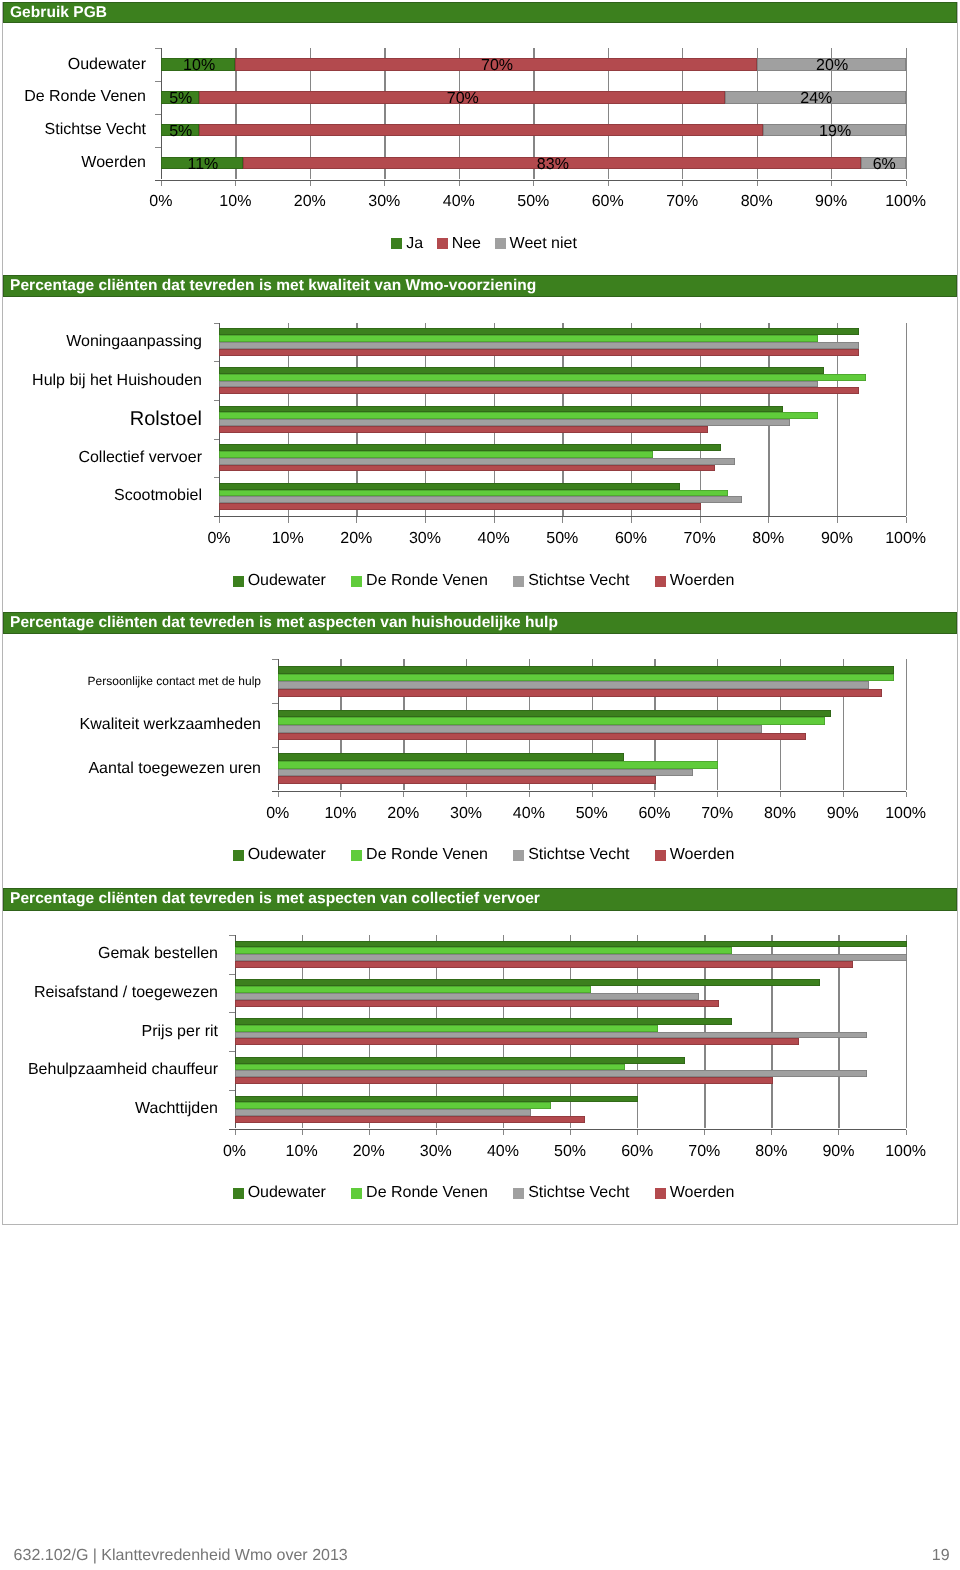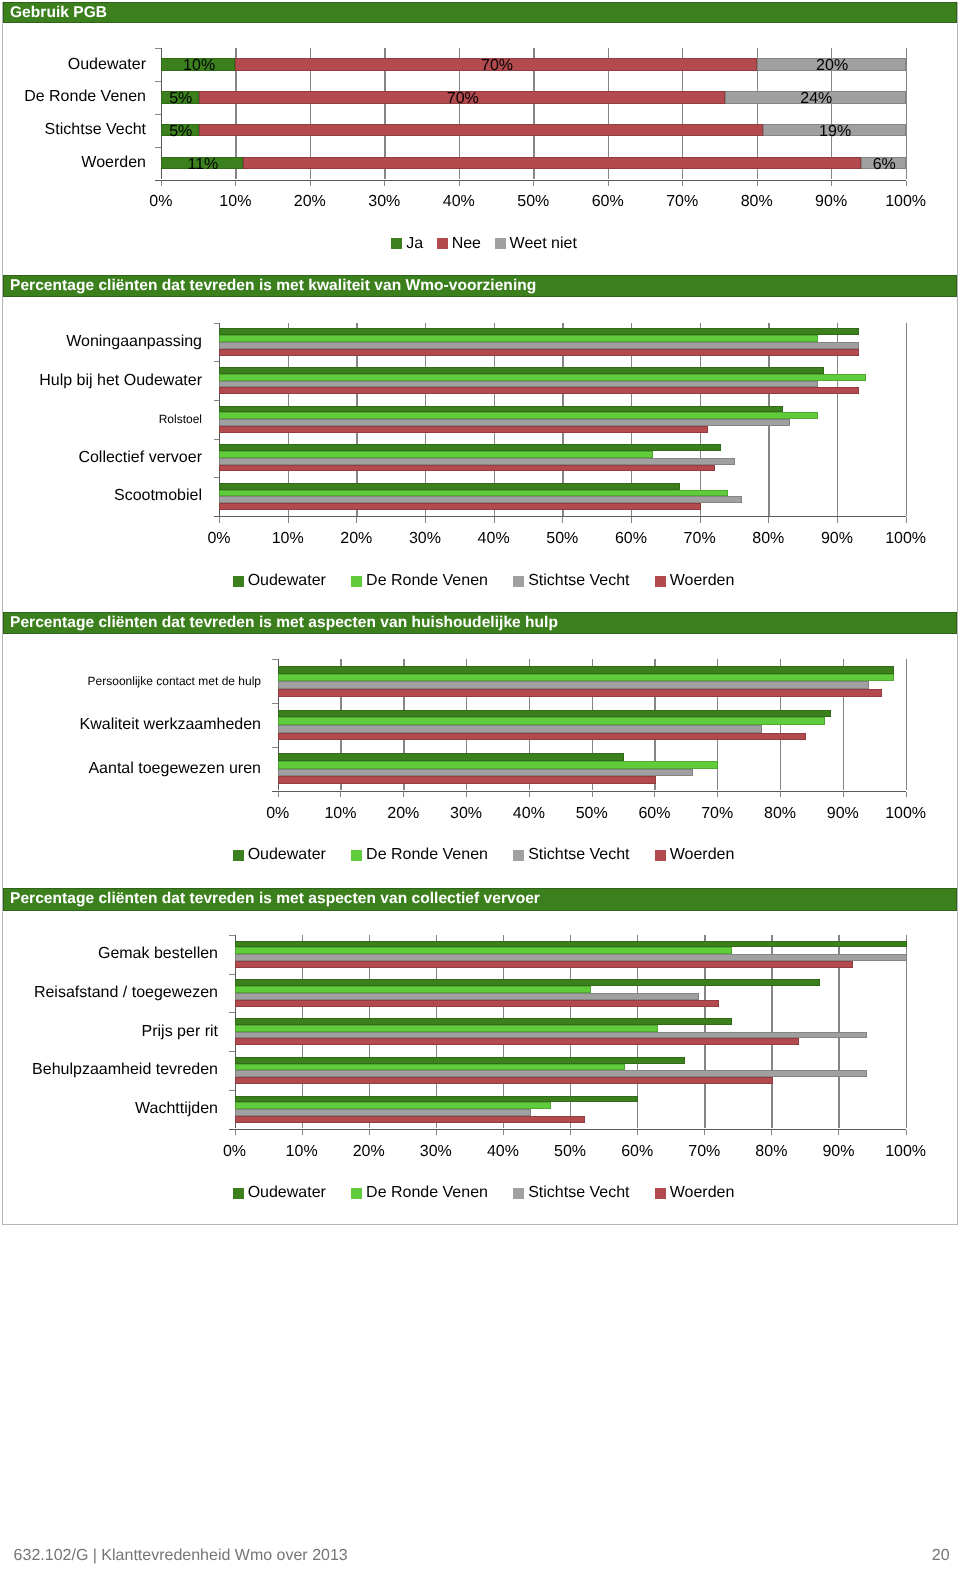--- a/index.html
+++ b/index.html
@@ -80,20 +80,21 @@
   <div class="bar" style="left:725.07px;top:91.22px;width:180.53px;height:12.32px;background:#a0a0a0;box-shadow:inset 0 0 0 0.8px #7c7c7c;"></div>
   <div class="dlab" style="left:726.07px;top:91.22px;width:180.53px;height:12.32px;line-height:15.52px;font-size:16px;">24%</div>
   <div class="bar" style="left:160.9px;top:124.07px;width:37.61px;height:12.32px;background:#3c801e;box-shadow:inset 0 0 0 0.8px #2e6317;"></div>
   <div class="dlab" style="left:161.9px;top:124.07px;width:37.61px;height:12.32px;line-height:15.52px;font-size:16px;">5%</div>
   <div class="bar" style="left:198.51px;top:124.07px;width:564.17px;height:12.32px;background:#b34a4e;box-shadow:inset 0 0 0 0.8px #8b393c;"></div>
   <div class="bar" style="left:762.68px;top:124.07px;width:142.92px;height:12.32px;background:#a0a0a0;box-shadow:inset 0 0 0 0.8px #7c7c7c;"></div>
   <div class="dlab" style="left:763.68px;top:124.07px;width:142.92px;height:12.32px;line-height:15.52px;font-size:16px;">19%</div>
   <div class="bar" style="left:160.9px;top:156.92px;width:81.92px;height:12.32px;background:#3c801e;box-shadow:inset 0 0 0 0.8px #2e6317;"></div>
   <div class="dlab" style="left:161.9px;top:156.92px;width:81.92px;height:12.32px;line-height:15.52px;font-size:16px;">11%</div>
   <div class="bar" style="left:242.82px;top:156.92px;width:618.1px;height:12.32px;background:#b34a4e;box-shadow:inset 0 0 0 0.8px #8b393c;"></div>
+  <div class="dlab" style="left:243.82px;top:156.92px;width:618.1px;height:12.32px;line-height:15.52px;font-size:16px;">83%</div>
   <div class="bar" style="left:860.92px;top:156.92px;width:44.68px;height:12.32px;background:#a0a0a0;box-shadow:inset 0 0 0 0.8px #7c7c7c;"></div>
   <div class="dlab" style="left:861.92px;top:156.92px;width:44.68px;height:12.32px;line-height:15.52px;font-size:16px;">6%</div>
   <div class="ylab" style="left:0;top:53.53px;width:146px;height:22px;line-height:22px;font-size:16px;">Oudewater</div>
   <div class="ylab" style="left:0;top:86.38px;width:146px;height:22px;line-height:22px;font-size:16px;">De Ronde Venen</div>
   <div class="ylab" style="left:0;top:119.22px;width:146px;height:22px;line-height:22px;font-size:16px;">Stichtse Vecht</div>
   <div class="ylab" style="left:0;top:152.08px;width:146px;height:22px;line-height:22px;font-size:16px;">Woerden</div>
   <div class="xlab" style="left:120.9px;top:193.4px;width:80px;font-size:16px;">0%</div>
   <div class="xlab" style="left:195.37px;top:193.4px;width:80px;font-size:16px;">10%</div>
   <div class="xlab" style="left:269.84px;top:193.4px;width:80px;font-size:16px;">20%</div>
   <div class="xlab" style="left:344.31px;top:193.4px;width:80px;font-size:16px;">30%</div>
@@ -167,22 +168,22 @@
   <div class="bar" style="left:219px;top:426.01px;width:488.69px;height:6.76px;background:#b34a4e;box-shadow:inset 0 0 0 0.8px #8b393c;"></div>
   <div class="bar" style="left:219px;top:444.35px;width:502.42px;height:6.76px;background:#3c801e;box-shadow:inset 0 0 0 0.8px #2e6317;"></div>
   <div class="bar" style="left:219px;top:451.11px;width:433.76px;height:6.76px;background:#60cc3b;box-shadow:inset 0 0 0 0.8px #4a9f2e;"></div>
   <div class="bar" style="left:219px;top:457.87px;width:516.15px;height:6.76px;background:#a0a0a0;box-shadow:inset 0 0 0 0.8px #7c7c7c;"></div>
   <div class="bar" style="left:219px;top:464.63px;width:495.55px;height:6.76px;background:#b34a4e;box-shadow:inset 0 0 0 0.8px #8b393c;"></div>
   <div class="bar" style="left:219px;top:482.97px;width:461.22px;height:6.76px;background:#3c801e;box-shadow:inset 0 0 0 0.8px #2e6317;"></div>
   <div class="bar" style="left:219px;top:489.73px;width:509.28px;height:6.76px;background:#60cc3b;box-shadow:inset 0 0 0 0.8px #4a9f2e;"></div>
   <div class="bar" style="left:219px;top:496.49px;width:523.02px;height:6.76px;background:#a0a0a0;box-shadow:inset 0 0 0 0.8px #7c7c7c;"></div>
   <div class="bar" style="left:219px;top:503.25px;width:481.82px;height:6.76px;background:#b34a4e;box-shadow:inset 0 0 0 0.8px #8b393c;"></div>
   <div class="ylab" style="left:0;top:331.01px;width:202px;height:22px;line-height:22px;font-size:16px;">Woningaanpassing</div>
-  <div class="ylab" style="left:0;top:369.63px;width:202px;height:22px;line-height:22px;font-size:16px;">Hulp bij het Oudewater</div>
-  <div class="ylab" style="left:0;top:408.25px;width:202px;height:22px;line-height:22px;font-size:12px;">Rolstoel</div>
+  <div class="ylab" style="left:0;top:369.63px;width:202px;height:22px;line-height:22px;font-size:16px;">Hulp bij het Huishouden</div>
+  <div class="ylab" style="left:0;top:408.25px;width:202px;height:22px;line-height:22px;font-size:20px;">Rolstoel</div>
   <div class="ylab" style="left:0;top:446.87px;width:202px;height:22px;line-height:22px;font-size:16px;">Collectief vervoer</div>
   <div class="ylab" style="left:0;top:485.49px;width:202px;height:22px;line-height:22px;font-size:16px;">Scootmobiel</div>
   <div class="xlab" style="left:179px;top:530.4px;width:80px;font-size:16px;">0%</div>
   <div class="xlab" style="left:247.66px;top:530.4px;width:80px;font-size:16px;">10%</div>
   <div class="xlab" style="left:316.32px;top:530.4px;width:80px;font-size:16px;">20%</div>
   <div class="xlab" style="left:384.98px;top:530.4px;width:80px;font-size:16px;">30%</div>
   <div class="xlab" style="left:453.64px;top:530.4px;width:80px;font-size:16px;">40%</div>
   <div class="xlab" style="left:522.3px;top:530.4px;width:80px;font-size:16px;">50%</div>
   <div class="xlab" style="left:590.96px;top:530.4px;width:80px;font-size:16px;">60%</div>
   <div class="xlab" style="left:659.62px;top:530.4px;width:80px;font-size:16px;">70%</div>
@@ -335,21 +336,21 @@
   <div class="bar" style="left:234.5px;top:1063.64px;width:390.44px;height:6.78px;background:#60cc3b;box-shadow:inset 0 0 0 0.8px #4a9f2e;"></div>
   <div class="bar" style="left:234.5px;top:1070.42px;width:632.03px;height:6.78px;background:#a0a0a0;box-shadow:inset 0 0 0 0.8px #7c7c7c;"></div>
   <div class="bar" style="left:234.5px;top:1077.2px;width:538.08px;height:6.78px;background:#b34a4e;box-shadow:inset 0 0 0 0.8px #8b393c;"></div>
   <div class="bar" style="left:234.5px;top:1095.59px;width:403.86px;height:6.78px;background:#3c801e;box-shadow:inset 0 0 0 0.8px #2e6317;"></div>
   <div class="bar" style="left:234.5px;top:1102.36px;width:316.62px;height:6.78px;background:#60cc3b;box-shadow:inset 0 0 0 0.8px #4a9f2e;"></div>
   <div class="bar" style="left:234.5px;top:1109.14px;width:296.48px;height:6.78px;background:#a0a0a0;box-shadow:inset 0 0 0 0.8px #7c7c7c;"></div>
   <div class="bar" style="left:234.5px;top:1115.92px;width:350.17px;height:6.78px;background:#b34a4e;box-shadow:inset 0 0 0 0.8px #8b393c;"></div>
   <div class="ylab" style="left:0;top:943.26px;width:218px;height:22px;line-height:22px;font-size:16px;">Gemak bestellen</div>
   <div class="ylab" style="left:0;top:981.98px;width:218px;height:22px;line-height:22px;font-size:16px;">Reisafstand / toegewezen</div>
   <div class="ylab" style="left:0;top:1020.7px;width:218px;height:22px;line-height:22px;font-size:16px;">Prijs per rit</div>
-  <div class="ylab" style="left:0;top:1059.42px;width:218px;height:22px;line-height:22px;font-size:16px;">Behulpzaamheid tevreden</div>
+  <div class="ylab" style="left:0;top:1059.42px;width:218px;height:22px;line-height:22px;font-size:16px;">Behulpzaamheid chauffeur</div>
   <div class="ylab" style="left:0;top:1098.14px;width:218px;height:22px;line-height:22px;font-size:16px;">Wachttijden</div>
   <div class="xlab" style="left:194.5px;top:1142.7px;width:80px;font-size:16px;">0%</div>
   <div class="xlab" style="left:261.61px;top:1142.7px;width:80px;font-size:16px;">10%</div>
   <div class="xlab" style="left:328.72px;top:1142.7px;width:80px;font-size:16px;">20%</div>
   <div class="xlab" style="left:395.83px;top:1142.7px;width:80px;font-size:16px;">30%</div>
   <div class="xlab" style="left:462.94px;top:1142.7px;width:80px;font-size:16px;">40%</div>
   <div class="xlab" style="left:530.05px;top:1142.7px;width:80px;font-size:16px;">50%</div>
   <div class="xlab" style="left:597.16px;top:1142.7px;width:80px;font-size:16px;">60%</div>
   <div class="xlab" style="left:664.27px;top:1142.7px;width:80px;font-size:16px;">70%</div>
   <div class="xlab" style="left:731.38px;top:1142.7px;width:80px;font-size:16px;">80%</div>
@@ -369,14 +370,14 @@
       <span class="lgtext">Stichtse Vecht</span>
     </div>
     <div class="lgitem" style="margin:0 12.6px;">
       <span class="swatch" style="width:11px;height:11px;background:#b34a4e;margin-right:4px;"></span>
       <span class="lgtext">Woerden</span>
     </div>
   </div>
 </div>
 
   <div class="footer-text" style="left:13.6px;top:1547px;">632.102/G | Klanttevredenheid Wmo over 2013</div>
-  <div class="footer-text" style="right:10.4px;top:1547px;">20</div>
+  <div class="footer-text" style="right:10.4px;top:1547px;">19</div>
 </div>
 
 </body></html>

